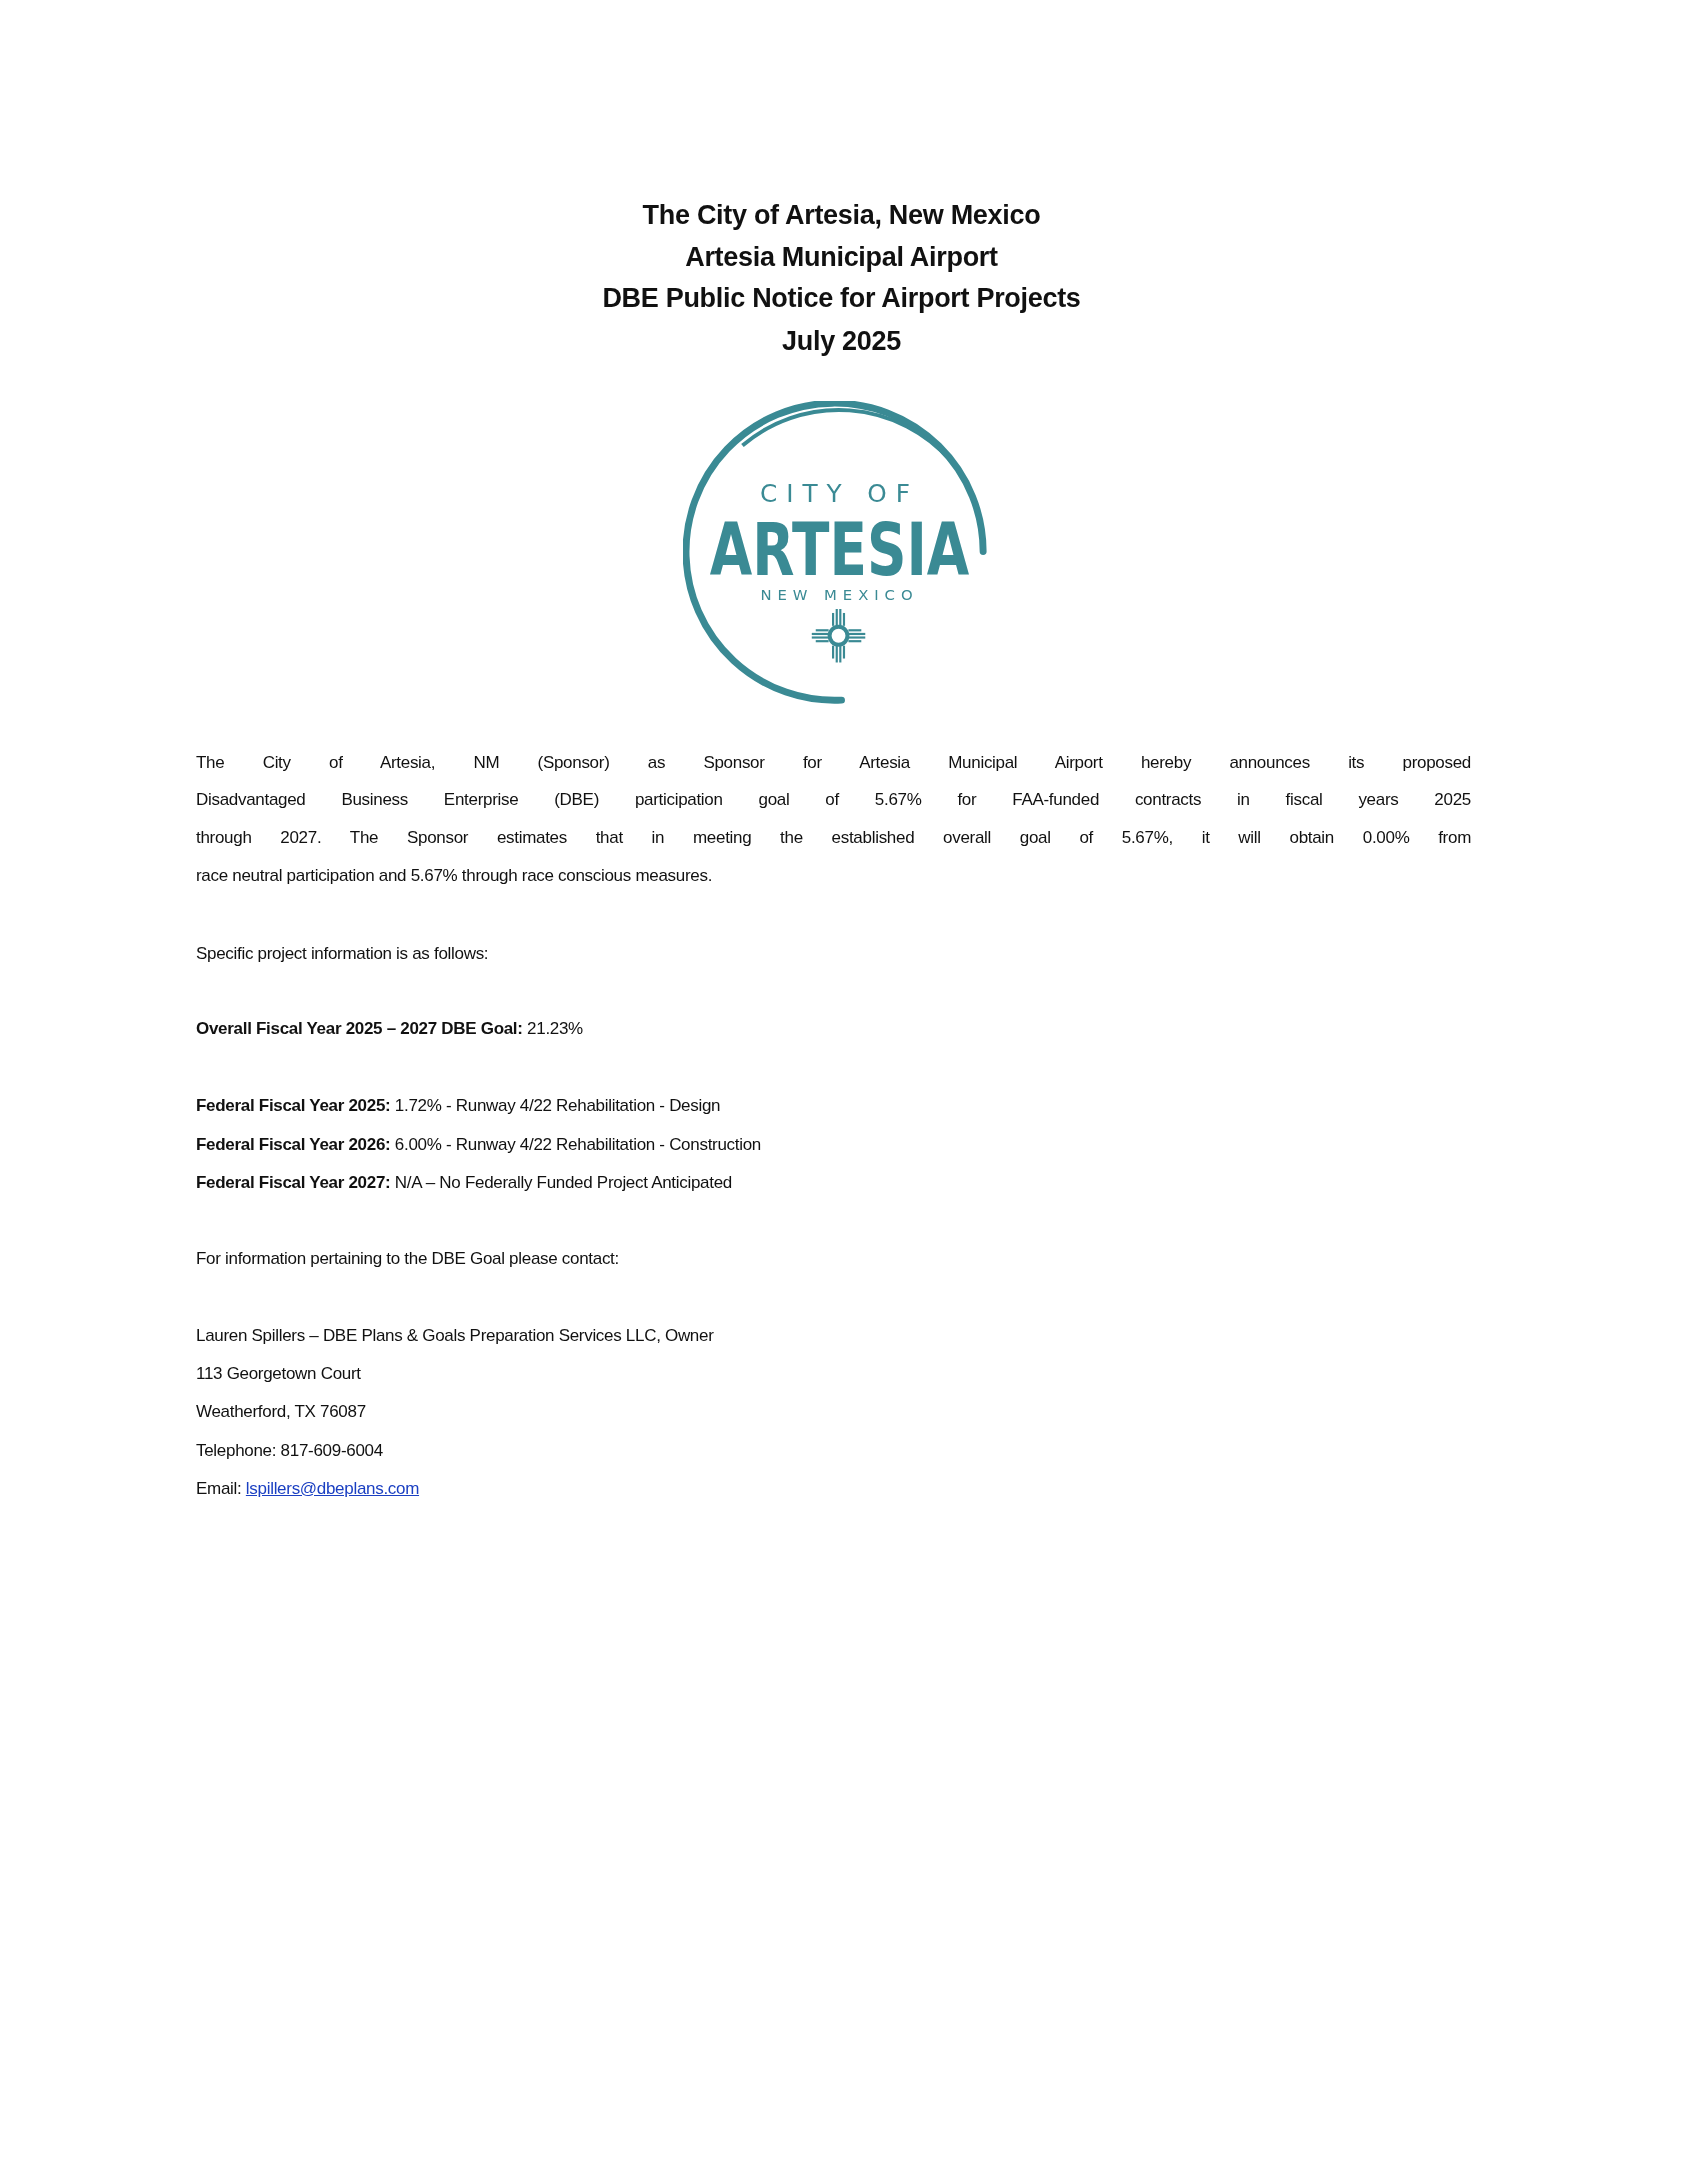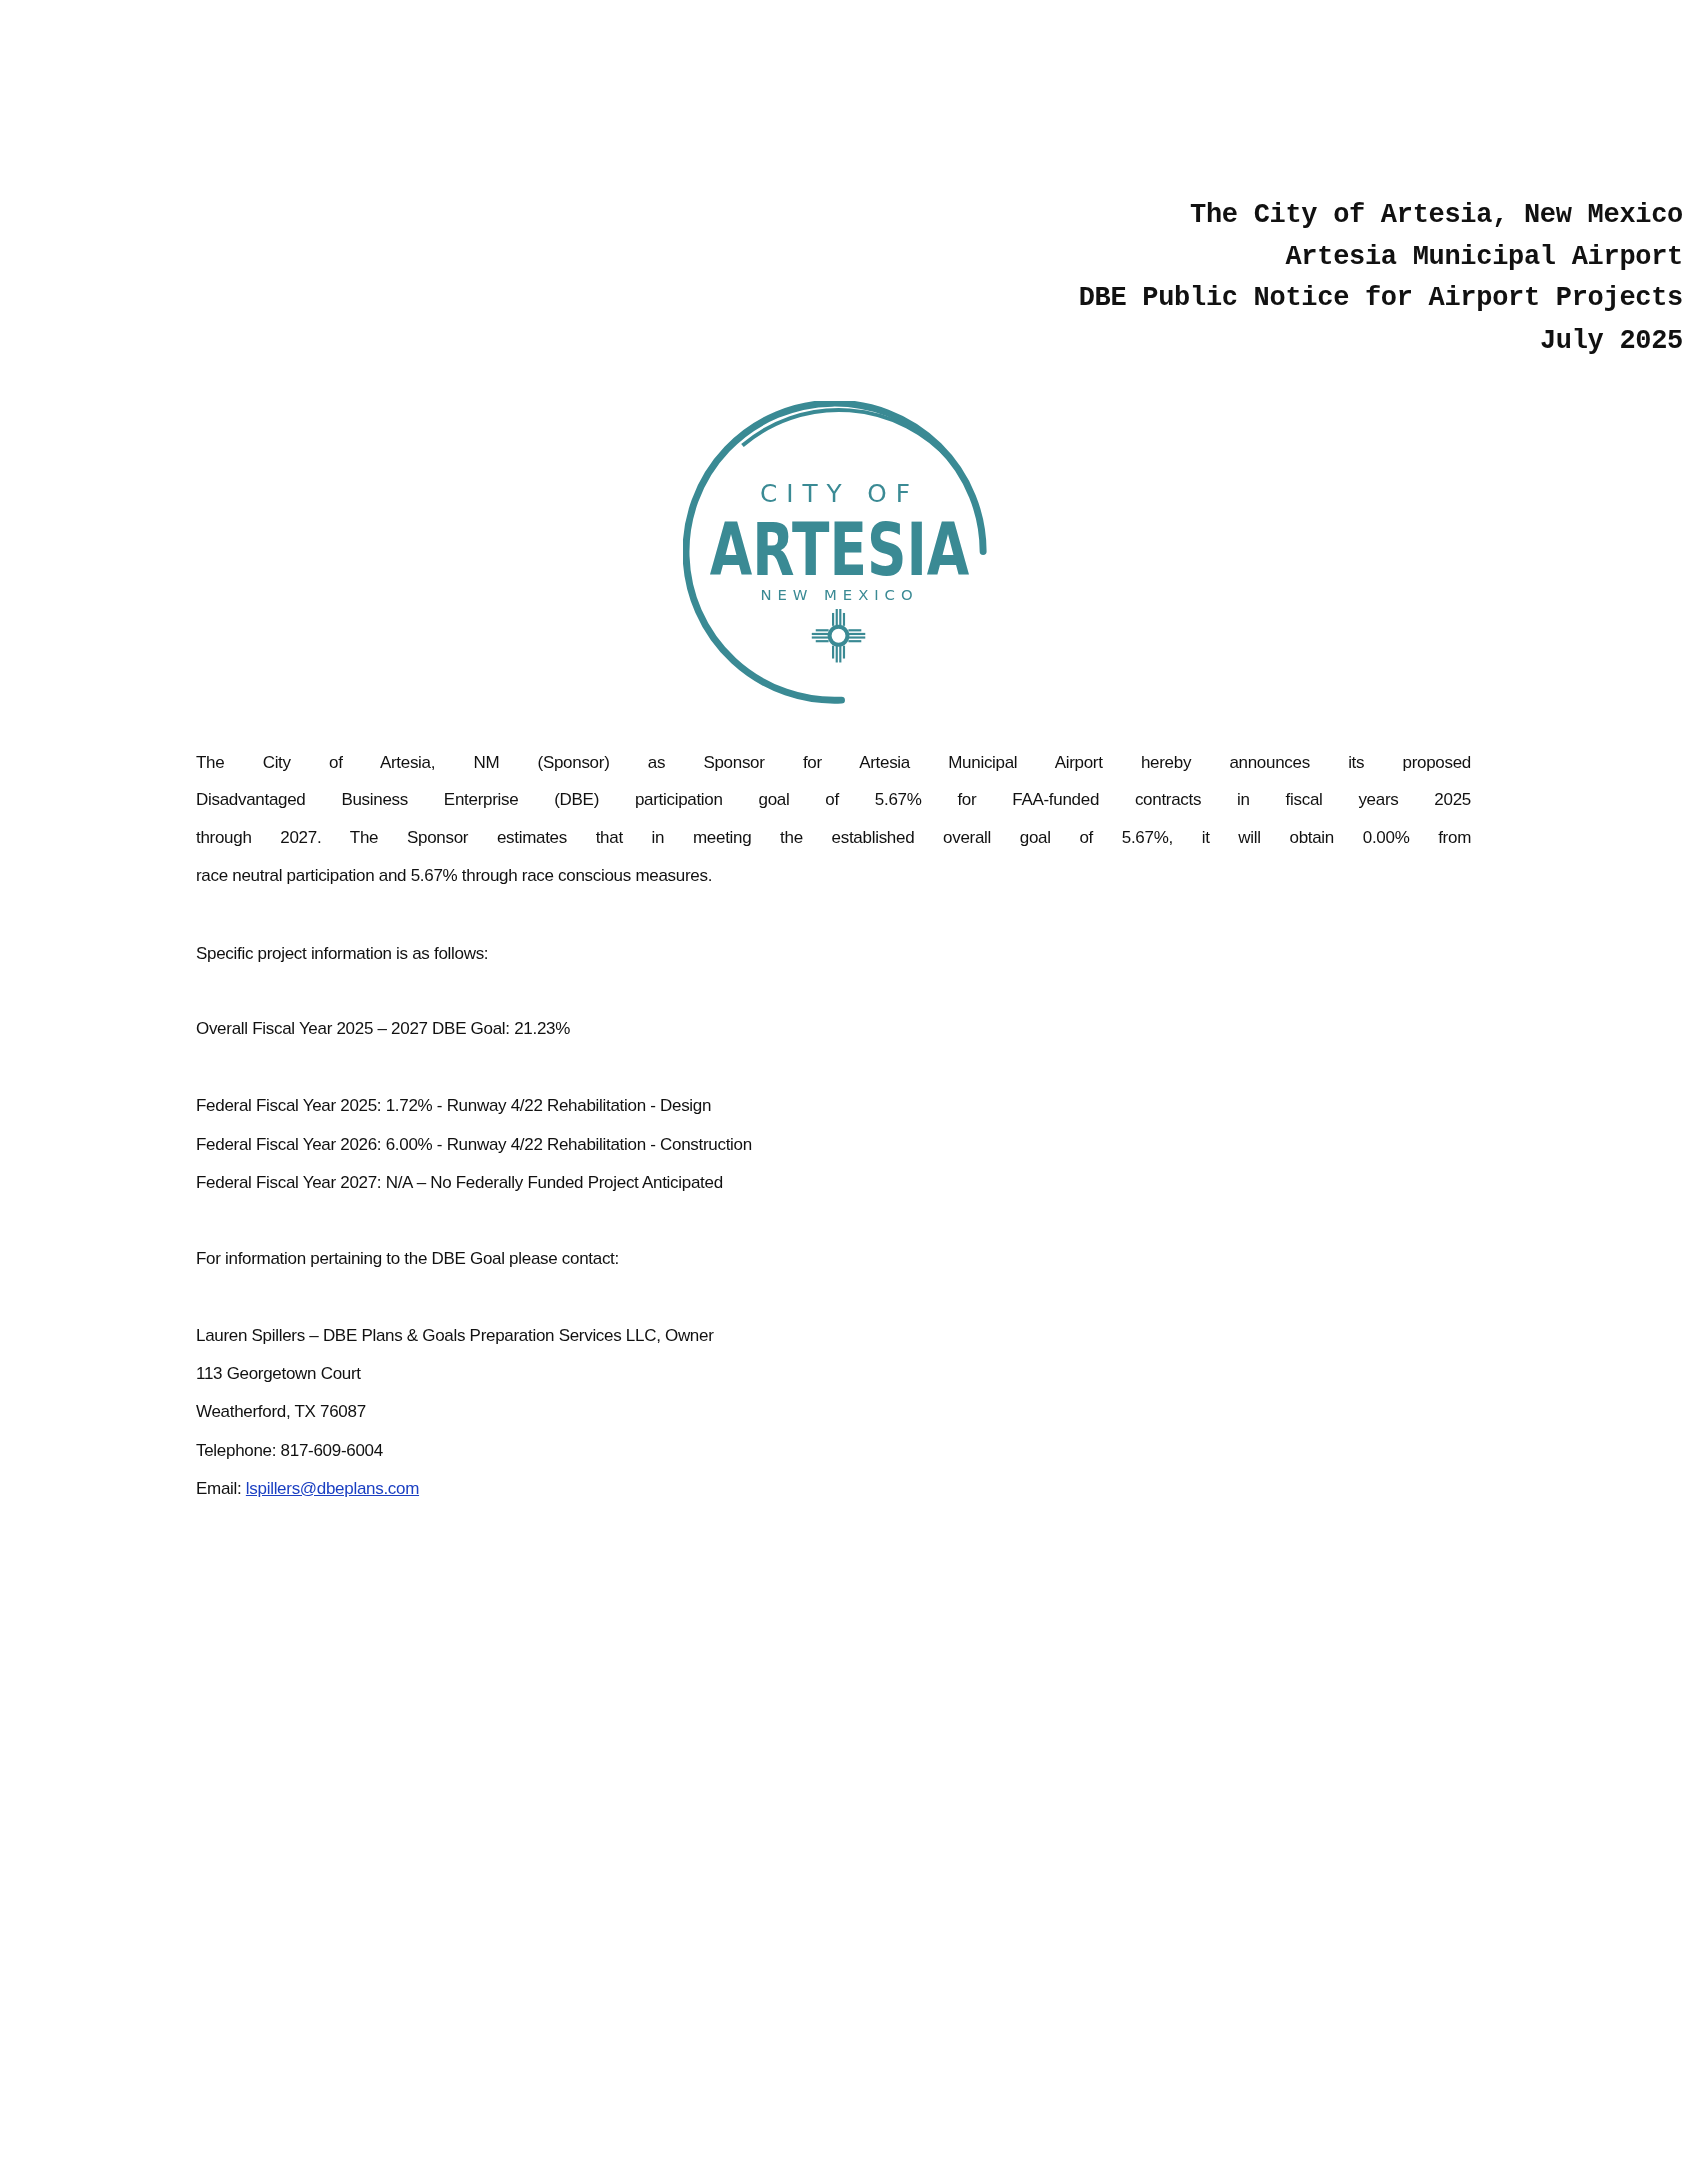--- a/index.html
+++ b/index.html
@@ -1,23 +1,23 @@
 <!DOCTYPE html>
 <html><head>
 <meta charset="utf-8">
 <style>
   html, body { margin: 0; padding: 0; background: #ffffff; }
   body { width: 1683px; height: 2178px; position: relative; overflow: hidden;
          font-family: "Liberation Sans", sans-serif; color: #111111; }
-  .title-line { position: absolute; left: 0; width: 1683px; text-align: right;
-                font-weight: bold; font-size: 27px; line-height: 42px; letter-spacing: -0.3px; font-family: Liberation Mono, monospace; }
+  .title-line { position: absolute; left: 0; width: 1683px; text-align: center;
+                font-weight: bold; font-size: 27px; line-height: 42px; letter-spacing: -0.3px; }
   .logo { position: absolute; left: 683px; top: 401px; width: 317px; height: 312px; }
   .line { position: absolute; left: 196px; font-size: 17px; line-height: 38px; white-space: nowrap; letter-spacing: -0.3px; }
   .just { width: 1275px; text-align: justify; text-align-last: justify; white-space: normal; }
-  .b { font-weight: normal; }
+  .b { font-weight: bold; }
   a.email { color: #1a3fc2; }
 </style>
 </head>
 <body>
 
 <div>
   <div class="title-line" style="top:194px">The City of Artesia, New Mexico</div>
   <div class="title-line" style="top:236px">Artesia Municipal Airport</div>
   <div class="title-line" style="top:277px">DBE Public Notice for Airport Projects</div>
   <div class="title-line" style="top:320px">July 2025</div>

